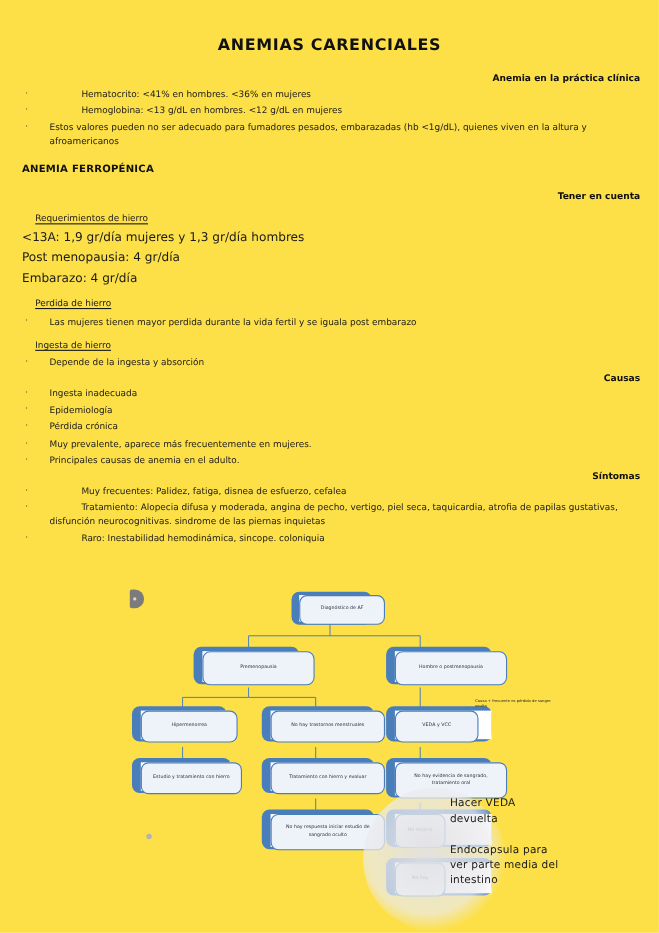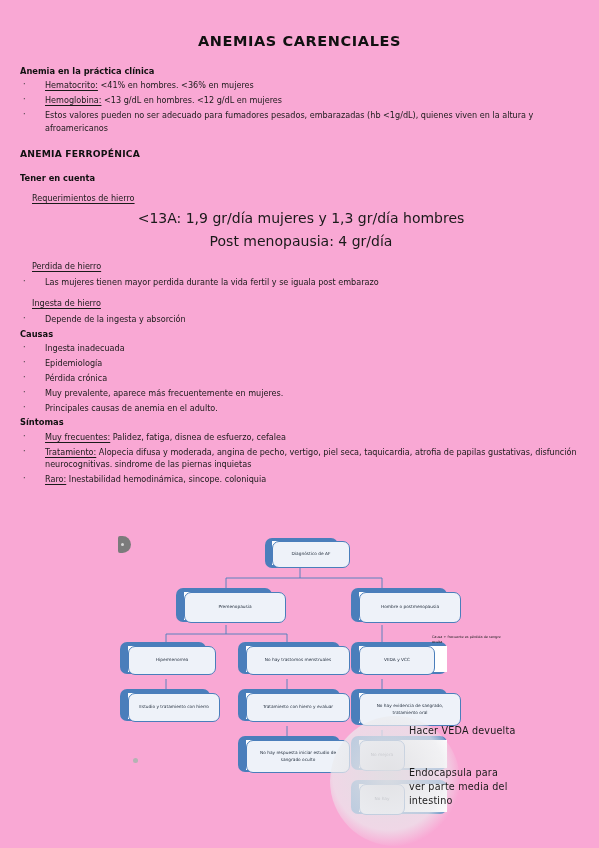--- a/index.html
+++ b/index.html
@@ -13,21 +13,21 @@
     position: relative;
     font-family: "DejaVu Sans", sans-serif;
     color: #1a1a1a;
     overflow: hidden;
   }
   .page {
     position: absolute;
     left: 0; top: 0;
     width: 599px;
     height: 848px;
-    background: #f9a8d4;
+    background: #fde047;
   }
 
   
   .doc-title {
     position: absolute;
     left: 0; top: 33px;
     width: 599px;
     text-align: center;
     font-size: 14.5px;
     font-weight: 700;
@@ -41,35 +41,35 @@
     left: 20px;
     top: 66px;
     width: 562px;
   }
   .h-bold {
     font-size: 8.3px;
     font-weight: 700;
     color: #111;
     margin: 0 0 2px 0;
     line-height: 1.35;
+    text-align: right;
   }
   .h-section {
     font-size: 9.2px;
     font-weight: 700;
     color: #111;
     margin: 0 0 12px 0;
     letter-spacing: 0.2px;
     line-height: 1.4;
   }
   .p-line {
-    font-size: 14px;
+    font-size: 11px;
     color: #1a1a1a;
     margin: 0 0 2px 0;
     line-height: 1.5;
-    text-align: center;
   }
   .p-underline {
     font-size: 8.1px;
     color: #1a1a1a;
     margin: 0 0 2px 12px;
     line-height: 1.5;
     text-decoration: underline;
     text-underline-offset: 1.5px;
     display: inline-block;
   }
@@ -84,33 +84,32 @@
   .bullet-dot {
     width: 22px;
     flex: 0 0 22px;
     text-align: left;
     padding-left: 3px;
     color: #333;
     font-size: 8px;
   }
   .bullet-txt { flex: 1 1 auto; }
   .lead {
-    text-decoration: underline;
     text-underline-offset: 1.5px;
+    margin-left: 29px;
   }
   .spacer-md { height: 11px; }
 
   
   .chart {
     position: absolute;
     left: 0;
     top: 524px;
     width: 512px;
     height: 324px;
-    padding-left: 33px;
   }
   .chart svg { position: absolute; left: 0; top: 0; }
 
   .node {
     position: absolute;
     box-sizing: border-box;
     border: 1px solid #4a7ebb;
     border-radius: 7px;
     background: #eef2f9;
     color: #1f2b3a;
@@ -210,20 +209,21 @@
       <span class="bullet-txt">Estos valores pueden no ser adecuado para fumadores pesados, embarazadas (hb &lt;1g/dL), quienes viven en la altura y afroamericanos</span>
     </div>
 
     <div class="spacer-md"></div>
 
     <div class="h-section">ANEMIA FERROPÉNICA</div>
     <div class="h-bold">Tener en cuenta</div>
     <div class="underline-row"><span class="p-underline">Requerimientos de hierro</span></div>
     <div class="p-line">&lt;13A: 1,9 gr/día mujeres y 1,3 gr/día hombres</div>
     <div class="p-line">Post menopausia: 4 gr/día</div>
+    <div class="p-line">Embarazo: 4 gr/día</div>
 
     <div class="underline-row"><span class="p-underline">Perdida de hierro</span></div>
     <div class="bullet-row">
       <span class="bullet-dot">·</span>
       <span class="bullet-txt">Las mujeres tienen mayor perdida durante la vida fertil y se iguala post embarazo</span>
     </div>
 
     <div class="underline-row"><span class="p-underline">Ingesta de hierro</span></div>
     <div class="bullet-row">
       <span class="bullet-dot">·</span>

